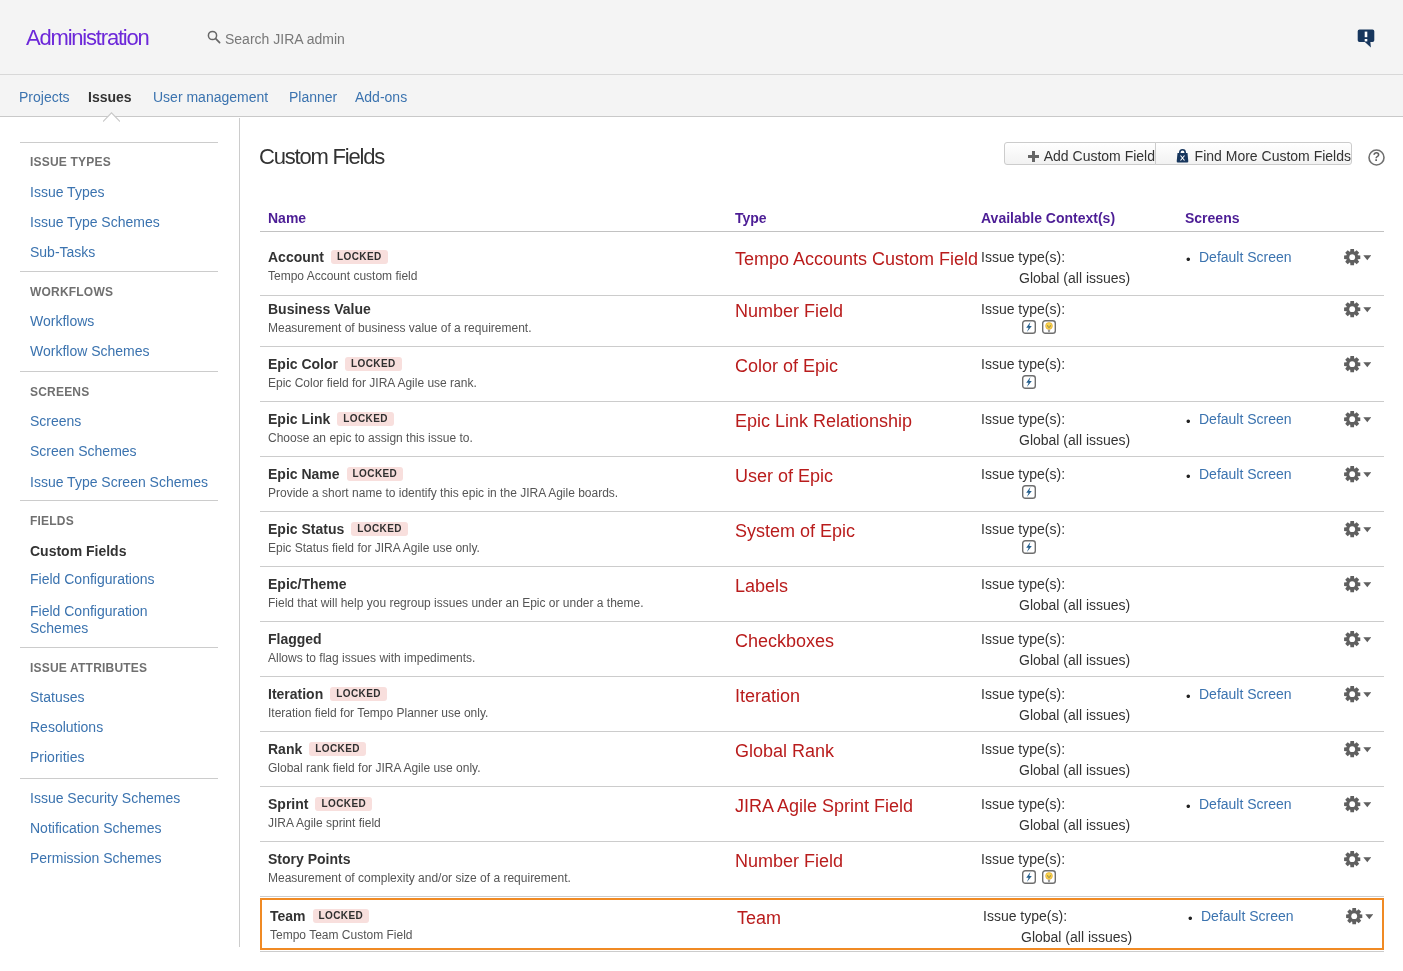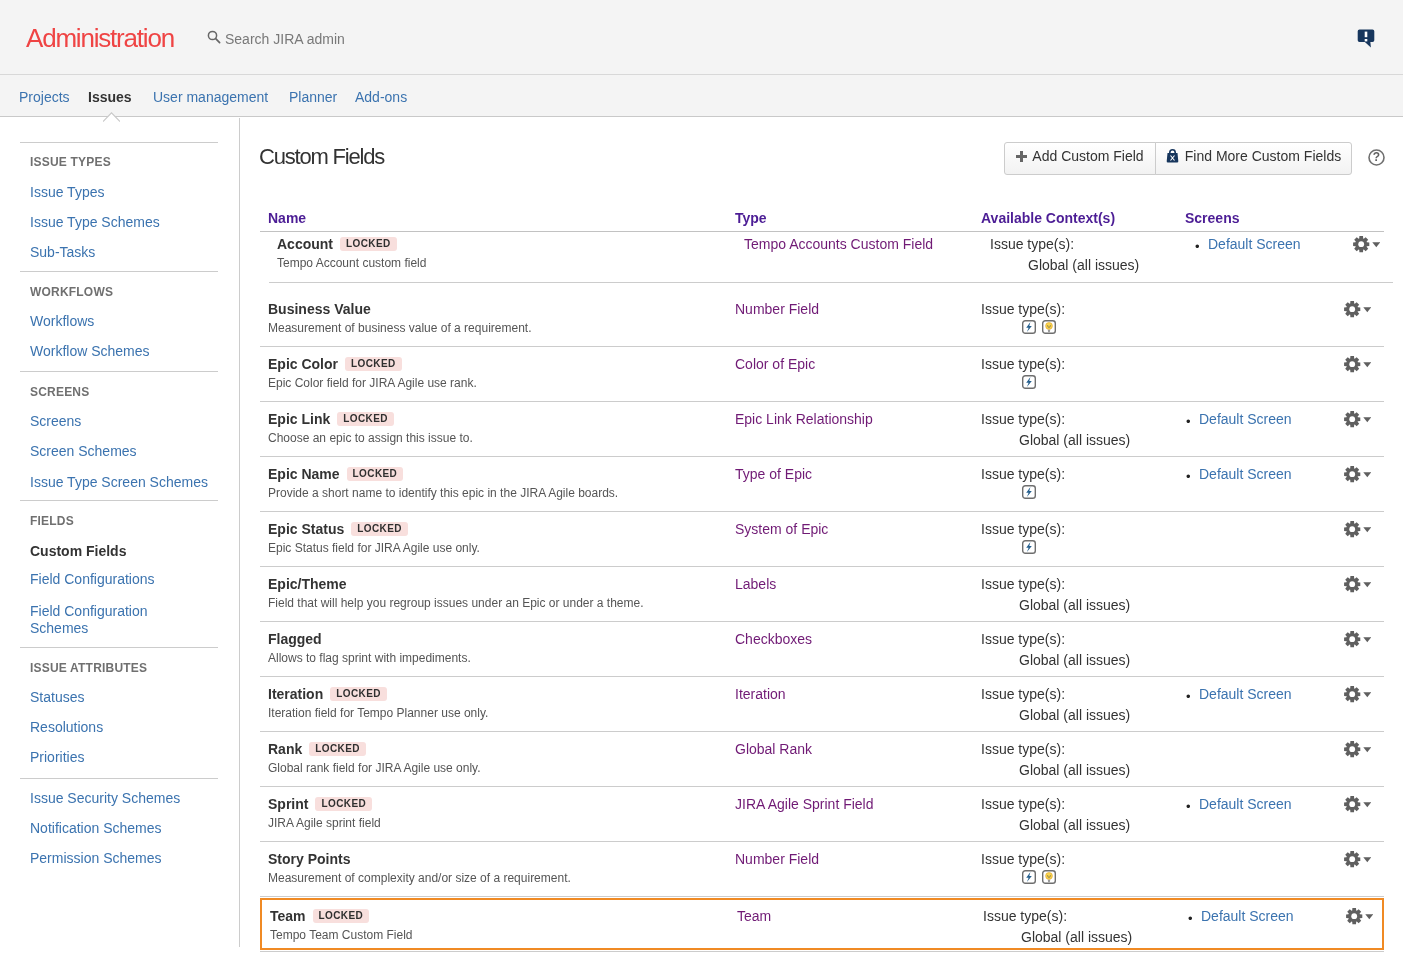--- a/index.html
+++ b/index.html
@@ -2,53 +2,53 @@
 <html><head>
 <meta charset="utf-8">
 <style>
 * { margin:0; padding:0; box-sizing:border-box; }
 html,body { width:1403px; height:971px; }
 body { font-family:"Liberation Sans", sans-serif; background:#fff; position:relative; overflow:hidden; }
 a { text-decoration:none; color:#3b73af; }
 
 
 .topband { position:absolute; top:0; left:0; width:1403px; height:117px; background:#f4f4f4; border-bottom:1px solid #c9c9c9; }
-.h1 { position:absolute; left:26px; top:25px; font-size:26px; line-height:26px; letter-spacing:-1.2px; color:#ef4444; font-weight:normal; }
+.h1 { position:absolute; left:26px; top:25px; font-size:22px; line-height:26px; letter-spacing:-1.2px; color:#6d28d9; font-weight:normal; }
 .search { position:absolute; left:207px; top:32px; color:#787878; font-size:14px; line-height:14px; }
 .search { padding-left:18px; } .search svg { position:absolute; left:0; top:-2px; }
 .bubble { position:absolute; left:1356px; top:28px; }
 
 
 .nav a, .nav span { position:absolute; top:89px; font-size:14px; line-height:16px; white-space:nowrap; }
 .nav .active { color:#333; font-weight:bold; }
 .caret { position:absolute; left:103px; top:107.5px; }
 
 
 .sidebar { position:absolute; left:0; top:114px; width:240px; height:833px; }
 .sideborder { position:absolute; left:239px; top:118px; width:1px; height:829px; background:#ccc; }
 .sidebar .hr { position:absolute; left:20px; width:198px; border-top:1px solid #ccc; }
 .sidebar .hd { position:absolute; left:30px; font-size:12px; font-weight:bold; color:#707070; letter-spacing:0.2px; }
 .sidebar a, .sidebar .cur { position:absolute; left:30px; font-size:14px; line-height:17px; }
 .sidebar .cur { color:#333; font-weight:bold; }
 
 
 .h2 { position:absolute; left:259px; top:146px; font-size:22px; line-height:22px; letter-spacing:-1.2px; color:#333; font-weight:normal; }
 .btns { position:absolute; left:1004px; top:142px; height:29px; }
-.btn { position:absolute; top:0; height:33px; border:1px solid #ccc; background:linear-gradient(#ffffff,#f2f2f2); font-size:14px; color:#333; line-height:27px; text-align:center; white-space:nowrap; }
+.btn { position:absolute; top:0; height:23px; border:1px solid #ccc; background:linear-gradient(#ffffff,#f2f2f2); font-size:14px; color:#333; line-height:27px; text-align:right; white-space:nowrap; }
 .btn1 { left:0; width:152px; border-radius:3px 0 0 3px; }
 .btn2 { left:151px; width:197px; border-radius:0 3px 3px 0; }
 .help { position:absolute; left:1368px; top:149px; }
 
 
 .thead { position:absolute; left:260px; top:205px; width:1124px; height:27px; border-bottom:1px solid #c2c2c2; font-weight:bold; font-size:14px; color:#4c1d95; }
 .thead span { position:absolute; top:5px; }
 .row { position:absolute; left:260px; width:1124px; border-bottom:1px solid #cccccc; }
 .row .name { position:absolute; left:8px; top:9px; font-size:14px; font-weight:bold; color:#333; white-space:nowrap; }
 .row .desc { position:absolute; left:8px; top:28px; font-size:12px; color:#555; white-space:nowrap; }
-.row .type { position:absolute; left:475px; top:9px; font-size:14px; color:#701a75; }
+.row .type { position:absolute; left:475px; top:9px; font-size:18px; color:#b91c1c; }
 .row .ctx1 { position:absolute; left:721px; top:9px; font-size:14px; color:#333; }
 .row .ctx2 { position:absolute; left:759px; top:29px; font-size:14px; color:#333; }
 .row .icons { position:absolute; left:762px; top:28px; }
 .row .scr { position:absolute; left:927px; top:9px; font-size:14px; color:#333; }
 .row .scr .b { display:inline-block; width:12px; color:#222; position:relative; top:1.5px; left:-1px; font-size:13px; }
 .row .gear { position:absolute; left:1084px; top:8px; }
 .lock { display:inline-block; background:#f8dfdd; color:#2f2f2f; font-size:10px; font-weight:bold; letter-spacing:0.4px; border-radius:3px; padding:0 6px; height:14px; line-height:14px; margin-left:7px; vertical-align:2px; }
 .teamline { position:absolute; left:260px; top:951px; width:1124px; border-top:1px solid #cccccc; }
 </style>
 </head>
@@ -130,21 +130,21 @@
     </svg></div>
 
 <div class="thead">
   <span style="left:8px">Name</span>
   <span style="left:475px">Type</span>
   <span style="left:721px">Available Context(s)</span>
   <span style="left:925px">Screens</span>
 </div>
 
 <div id="rows">
-    <div class="row" style="top:223px;height:60px;margin-left:9px;">
+    <div class="row" style="top:236px;height:60px;">
       <div class="name" style="top:13px">Account<span class="lock">LOCKED</span></div>
       <div class="desc" style="top:33px">Tempo Account custom field</div>
       <div class="type" style="top:13px">Tempo Accounts Custom Field</div>
       <div class="ctx1" style="top:13px">Issue type(s):</div>
       <div class="ctx2" style="top:34px">Global (all issues)</div>
       <div class="scr" style="top:13px"><span class="b">•</span><a href="#">Default Screen</a></div>
       <div class="gear" style="top:12px"><svg width="27" height="19" viewBox="0 0 27 19">
           <path d="M6.40 1.10 L10.00 1.10 L10.20 3.54 L10.78 3.78 L12.66 2.20 L15.20 4.74 L13.62 6.62 L13.86 7.20 L16.30 7.40 L16.30 11.00 L13.86 11.20 L13.62 11.78 L15.20 13.66 L12.66 16.20 L10.78 14.62 L10.20 14.86 L10.00 17.30 L6.40 17.30 L6.20 14.86 L5.62 14.62 L3.74 16.20 L1.20 13.66 L2.78 11.78 L2.54 11.20 L0.10 11.00 L0.10 7.40 L2.54 7.20 L2.78 6.62 L1.20 4.74 L3.74 2.20 L5.62 3.78 L6.20 3.54 Z" fill="#5f5f5f"></path>
           <circle cx="8.2" cy="9.2" r="2.9" fill="#fff"></circle>
           <path d="M19.3 7.2 h8 l-4 5 z" fill="#5f5f5f"></path>
@@ -196,21 +196,21 @@
       <div class="scr" style="top:9px"><span class="b">•</span><a href="#">Default Screen</a></div>
       <div class="gear" style="top:8px"><svg width="27" height="19" viewBox="0 0 27 19">
           <path d="M6.40 1.10 L10.00 1.10 L10.20 3.54 L10.78 3.78 L12.66 2.20 L15.20 4.74 L13.62 6.62 L13.86 7.20 L16.30 7.40 L16.30 11.00 L13.86 11.20 L13.62 11.78 L15.20 13.66 L12.66 16.20 L10.78 14.62 L10.20 14.86 L10.00 17.30 L6.40 17.30 L6.20 14.86 L5.62 14.62 L3.74 16.20 L1.20 13.66 L2.78 11.78 L2.54 11.20 L0.10 11.00 L0.10 7.40 L2.54 7.20 L2.78 6.62 L1.20 4.74 L3.74 2.20 L5.62 3.78 L6.20 3.54 Z" fill="#5f5f5f"></path>
           <circle cx="8.2" cy="9.2" r="2.9" fill="#fff"></circle>
           <path d="M19.3 7.2 h8 l-4 5 z" fill="#5f5f5f"></path>
         </svg></div>
     </div>
     <div class="row" style="top:457px;height:55px;">
       <div class="name" style="top:9px">Epic Name<span class="lock">LOCKED</span></div>
       <div class="desc" style="top:29px">Provide a short name to identify this epic in the JIRA Agile boards.</div>
-      <div class="type" style="top:9px">Type of Epic</div>
+      <div class="type" style="top:9px">User of Epic</div>
       <div class="ctx1" style="top:9px">Issue type(s):</div>
       <div class="icons" style="top:28px"><svg width="14" height="14" viewBox="0 0 14 14" style="margin-right:6px">
           <rect x="0.7" y="0.7" width="12.6" height="12.6" rx="2.6" fill="#fff" stroke="#6e6e6e" stroke-width="1.4"></rect>
           <path d="M8.4 1.9 L4.2 7.7 h2.4 L4.9 12.1 L9.8 5.9 h-2.5 z" fill="#255f8e"></path>
         </svg></div>
       <div class="scr" style="top:9px"><span class="b">•</span><a href="#">Default Screen</a></div>
       <div class="gear" style="top:8px"><svg width="27" height="19" viewBox="0 0 27 19">
           <path d="M6.40 1.10 L10.00 1.10 L10.20 3.54 L10.78 3.78 L12.66 2.20 L15.20 4.74 L13.62 6.62 L13.86 7.20 L16.30 7.40 L16.30 11.00 L13.86 11.20 L13.62 11.78 L15.20 13.66 L12.66 16.20 L10.78 14.62 L10.20 14.86 L10.00 17.30 L6.40 17.30 L6.20 14.86 L5.62 14.62 L3.74 16.20 L1.20 13.66 L2.78 11.78 L2.54 11.20 L0.10 11.00 L0.10 7.40 L2.54 7.20 L2.78 6.62 L1.20 4.74 L3.74 2.20 L5.62 3.78 L6.20 3.54 Z" fill="#5f5f5f"></path>
           <circle cx="8.2" cy="9.2" r="2.9" fill="#fff"></circle>
           <path d="M19.3 7.2 h8 l-4 5 z" fill="#5f5f5f"></path>
@@ -238,21 +238,21 @@
       <div class="ctx1" style="top:9px">Issue type(s):</div>
       <div class="ctx2" style="top:30px">Global (all issues)</div>
       <div class="gear" style="top:8px"><svg width="27" height="19" viewBox="0 0 27 19">
           <path d="M6.40 1.10 L10.00 1.10 L10.20 3.54 L10.78 3.78 L12.66 2.20 L15.20 4.74 L13.62 6.62 L13.86 7.20 L16.30 7.40 L16.30 11.00 L13.86 11.20 L13.62 11.78 L15.20 13.66 L12.66 16.20 L10.78 14.62 L10.20 14.86 L10.00 17.30 L6.40 17.30 L6.20 14.86 L5.62 14.62 L3.74 16.20 L1.20 13.66 L2.78 11.78 L2.54 11.20 L0.10 11.00 L0.10 7.40 L2.54 7.20 L2.78 6.62 L1.20 4.74 L3.74 2.20 L5.62 3.78 L6.20 3.54 Z" fill="#5f5f5f"></path>
           <circle cx="8.2" cy="9.2" r="2.9" fill="#fff"></circle>
           <path d="M19.3 7.2 h8 l-4 5 z" fill="#5f5f5f"></path>
         </svg></div>
     </div>
     <div class="row" style="top:622px;height:55px;">
       <div class="name" style="top:9px">Flagged</div>
-      <div class="desc" style="top:29px">Allows to flag sprint with impediments.</div>
+      <div class="desc" style="top:29px">Allows to flag issues with impediments.</div>
       <div class="type" style="top:9px">Checkboxes</div>
       <div class="ctx1" style="top:9px">Issue type(s):</div>
       <div class="ctx2" style="top:30px">Global (all issues)</div>
       <div class="gear" style="top:8px"><svg width="27" height="19" viewBox="0 0 27 19">
           <path d="M6.40 1.10 L10.00 1.10 L10.20 3.54 L10.78 3.78 L12.66 2.20 L15.20 4.74 L13.62 6.62 L13.86 7.20 L16.30 7.40 L16.30 11.00 L13.86 11.20 L13.62 11.78 L15.20 13.66 L12.66 16.20 L10.78 14.62 L10.20 14.86 L10.00 17.30 L6.40 17.30 L6.20 14.86 L5.62 14.62 L3.74 16.20 L1.20 13.66 L2.78 11.78 L2.54 11.20 L0.10 11.00 L0.10 7.40 L2.54 7.20 L2.78 6.62 L1.20 4.74 L3.74 2.20 L5.62 3.78 L6.20 3.54 Z" fill="#5f5f5f"></path>
           <circle cx="8.2" cy="9.2" r="2.9" fill="#fff"></circle>
           <path d="M19.3 7.2 h8 l-4 5 z" fill="#5f5f5f"></path>
         </svg></div>
     </div>
     <div class="row" style="top:677px;height:55px;">

